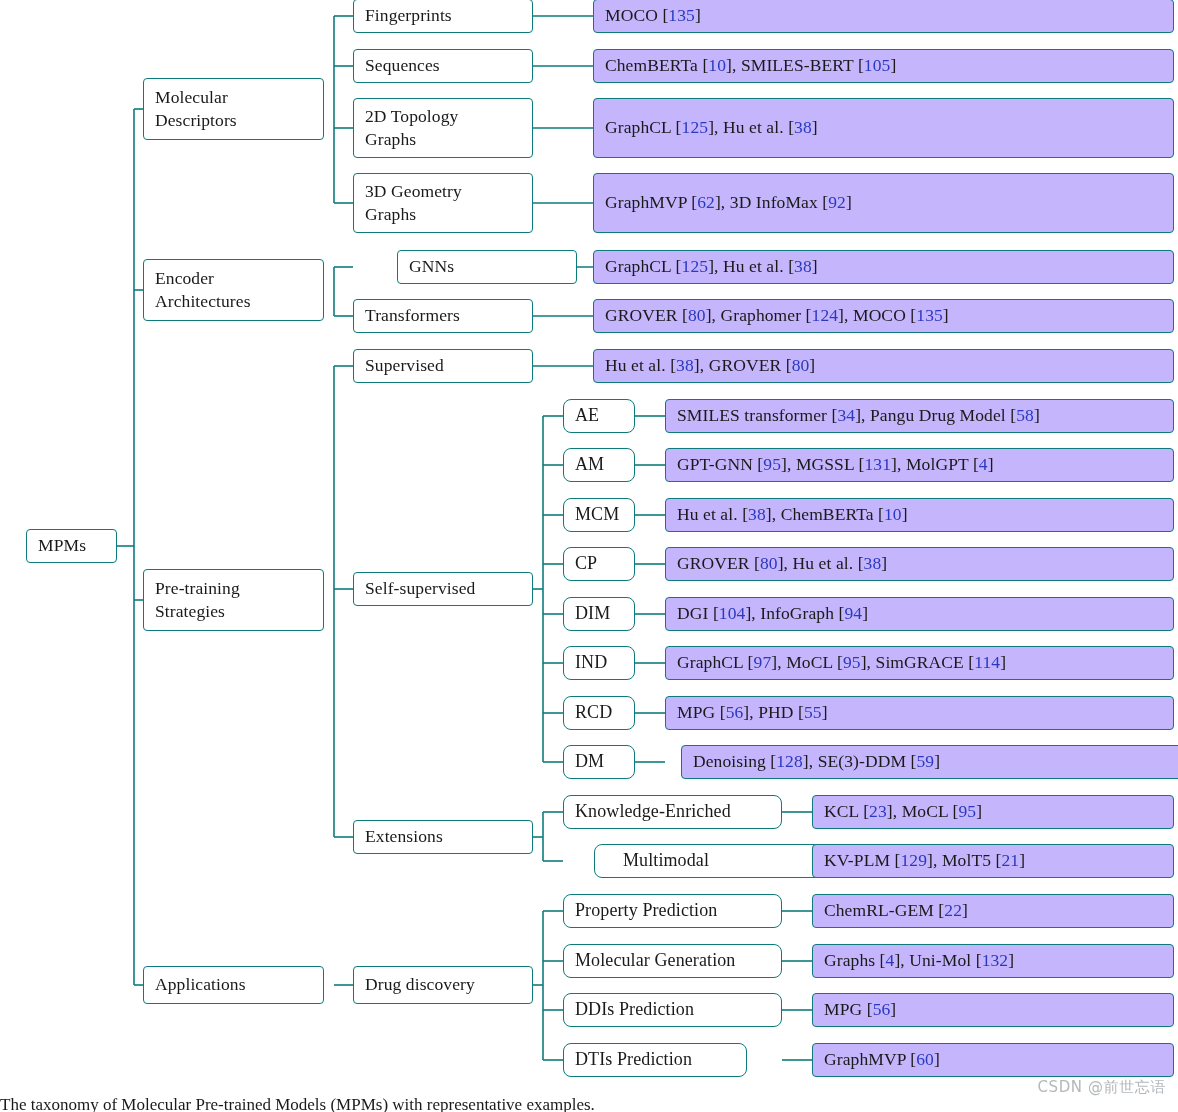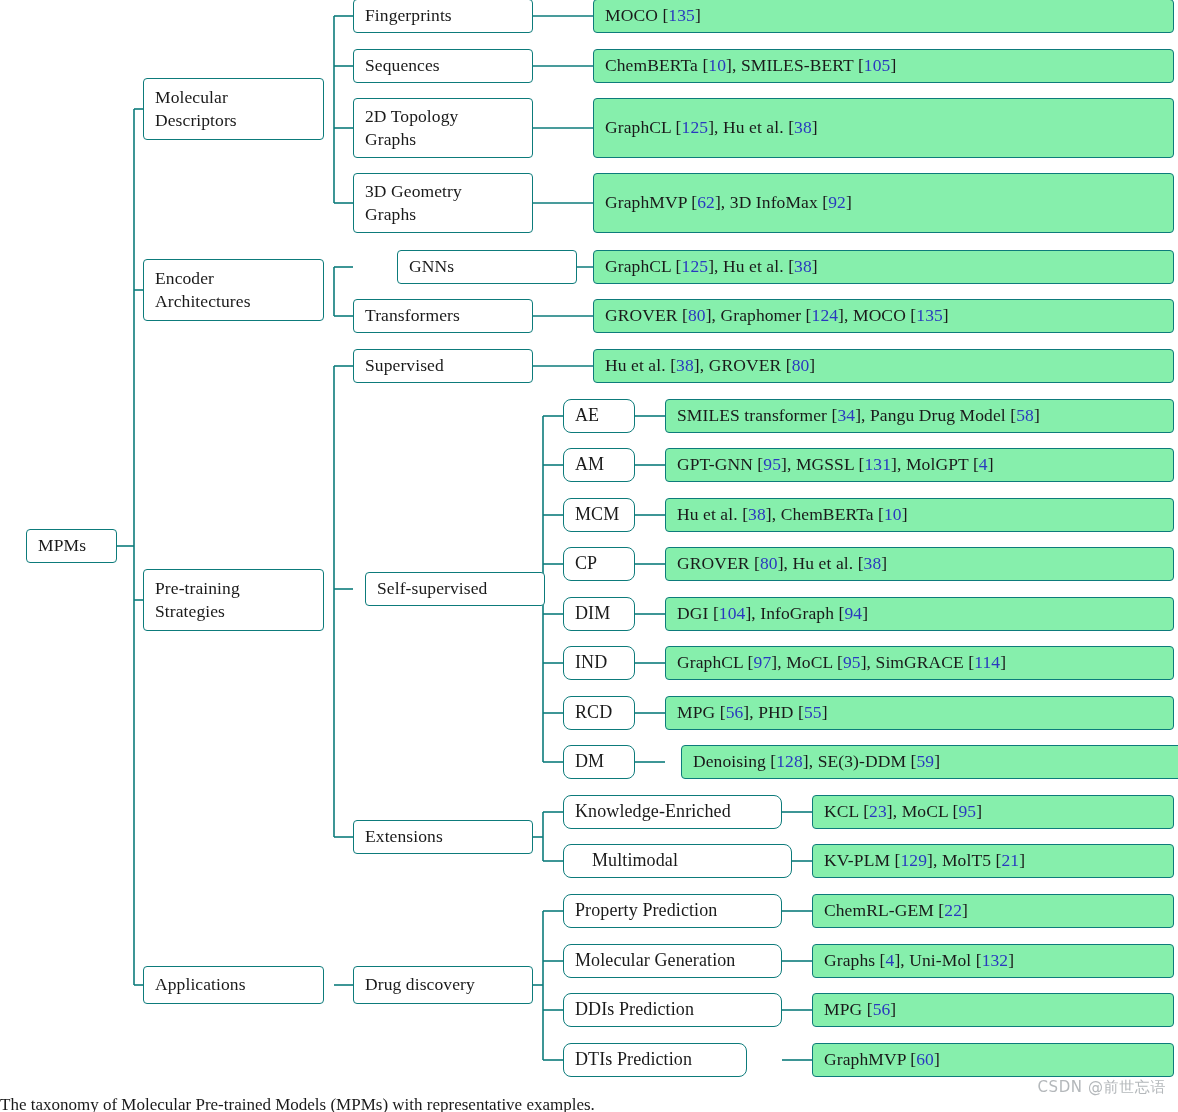--- a/index.html
+++ b/index.html
@@ -20,21 +20,21 @@
     background: #ffffff;
     color: #1a1a1a;
     font-size: 17.5px;
     line-height: 1.32;
     display: flex;
     align-items: center;
     padding: 3px 11px;
     white-space: pre-line;
     letter-spacing: .1px;
   }
-  .node.leaf { background: #86efac; }
+  .node.leaf { background: #c4b5fd; }
   .node.small { font-size: 18px; border-radius: 8px; }
   .cit { color: #2a39bf; }
 
   #caption {
     position: absolute;
     left: 0; top: 1095px;
     width: 1178px;
     font-size: 17px;
     color: #1a1a1a;
     white-space: nowrap;
@@ -132,41 +132,41 @@
       <div class="node" style="left: 143px; top: 259px; width: 181px; height: 62px;"><span>Encoder
 Architectures</span></div>
       <div class="node" style="left: 353px; top: 250px; width: 180px; height: 34px; margin-left: 44px;"><span>GNNs</span></div>
       <div class="node leaf" style="left: 593px; top: 250px; width: 581px; height: 34px;"><span>GraphCL [</span><span class="cit">125</span><span>], Hu et al. [</span><span class="cit">38</span><span>]</span></div>
       <div class="node" style="left: 353px; top: 299px; width: 180px; height: 34px;"><span>Transformers</span></div>
       <div class="node leaf" style="left: 593px; top: 299px; width: 581px; height: 34px;"><span>GROVER [</span><span class="cit">80</span><span>], Graphomer [</span><span class="cit">124</span><span>], MOCO [</span><span class="cit">135</span><span>]</span></div>
       <div class="node" style="left: 143px; top: 569px; width: 181px; height: 62px;"><span>Pre-training
 Strategies</span></div>
       <div class="node" style="left: 353px; top: 349px; width: 180px; height: 34px;"><span>Supervised</span></div>
       <div class="node leaf" style="left: 593px; top: 349px; width: 581px; height: 34px;"><span>Hu et al. [</span><span class="cit">38</span><span>], GROVER [</span><span class="cit">80</span><span>]</span></div>
-      <div class="node" style="left: 353px; top: 572px; width: 180px; height: 34px; margin-left: 12px;"><span>Self-supervised</span></div>
+      <div class="node" style="left: 353px; top: 572px; width: 180px; height: 34px;"><span>Self-supervised</span></div>
       <div class="node small" style="left: 563px; top: 399px; width: 72px; height: 34px;"><span>AE</span></div>
       <div class="node leaf" style="left: 665px; top: 399px; width: 509px; height: 34px;"><span>SMILES transformer [</span><span class="cit">34</span><span>], Pangu Drug Model [</span><span class="cit">58</span><span>]</span></div>
       <div class="node small" style="left: 563px; top: 448px; width: 72px; height: 34px;"><span>AM</span></div>
       <div class="node leaf" style="left: 665px; top: 448px; width: 509px; height: 34px;"><span>GPT-GNN [</span><span class="cit">95</span><span>], MGSSL [</span><span class="cit">131</span><span>], MolGPT [</span><span class="cit">4</span><span>]</span></div>
       <div class="node small" style="left: 563px; top: 498px; width: 72px; height: 34px;"><span>MCM</span></div>
       <div class="node leaf" style="left: 665px; top: 498px; width: 509px; height: 34px;"><span>Hu et al. [</span><span class="cit">38</span><span>], ChemBERTa [</span><span class="cit">10</span><span>]</span></div>
       <div class="node small" style="left: 563px; top: 547px; width: 72px; height: 34px;"><span>CP</span></div>
       <div class="node leaf" style="left: 665px; top: 547px; width: 509px; height: 34px;"><span>GROVER [</span><span class="cit">80</span><span>], Hu et al. [</span><span class="cit">38</span><span>]</span></div>
       <div class="node small" style="left: 563px; top: 597px; width: 72px; height: 34px;"><span>DIM</span></div>
       <div class="node leaf" style="left: 665px; top: 597px; width: 509px; height: 34px;"><span>DGI [</span><span class="cit">104</span><span>], InfoGraph [</span><span class="cit">94</span><span>]</span></div>
       <div class="node small" style="left: 563px; top: 646px; width: 72px; height: 34px;"><span>IND</span></div>
       <div class="node leaf" style="left: 665px; top: 646px; width: 509px; height: 34px;"><span>GraphCL [</span><span class="cit">97</span><span>], MoCL [</span><span class="cit">95</span><span>], SimGRACE [</span><span class="cit">114</span><span>]</span></div>
       <div class="node small" style="left: 563px; top: 696px; width: 72px; height: 34px;"><span>RCD</span></div>
       <div class="node leaf" style="left: 665px; top: 696px; width: 509px; height: 34px;"><span>MPG [</span><span class="cit">56</span><span>], PHD [</span><span class="cit">55</span><span>]</span></div>
       <div class="node small" style="left: 563px; top: 745px; width: 72px; height: 34px;"><span>DM</span></div>
       <div class="node leaf" style="left: 681px; top: 745px; width: 509px; height: 34px;"><span>Denoising [</span><span class="cit">128</span><span>], SE(3)-DDM [</span><span class="cit">59</span><span>]</span></div>
       <div class="node" style="left: 353px; top: 820px; width: 180px; height: 34px;"><span>Extensions</span></div>
       <div class="node small" style="left: 563px; top: 795px; width: 219px; height: 34px;"><span>Knowledge-Enriched</span></div>
       <div class="node leaf" style="left: 812px; top: 795px; width: 362px; height: 34px;"><span>KCL [</span><span class="cit">23</span><span>], MoCL [</span><span class="cit">95</span><span>]</span></div>
-      <div class="node small" style="left: 563px; top: 844px; width: 229px; height: 34px; padding-left: 28px;"><span>Multimodal</span></div>
+      <div class="node small" style="left: 594px; top: 844px; width: 229px; height: 34px; padding-left: 28px;"><span>Multimodal</span></div>
       <div class="node leaf" style="left: 812px; top: 844px; width: 362px; height: 34px;"><span>KV-PLM [</span><span class="cit">129</span><span>], MolT5 [</span><span class="cit">21</span><span>]</span></div>
       <div class="node" style="left: 143px; top: 966px; width: 181px; height: 38px;"><span>Applications</span></div>
       <div class="node" style="left: 353px; top: 966px; width: 180px; height: 38px;"><span>Drug discovery</span></div>
       <div class="node small" style="left: 563px; top: 894px; width: 219px; height: 34px;"><span>Property Prediction</span></div>
       <div class="node leaf" style="left: 812px; top: 894px; width: 362px; height: 34px;"><span>ChemRL-GEM [</span><span class="cit">22</span><span>]</span></div>
       <div class="node small" style="left: 563px; top: 944px; width: 219px; height: 34px;"><span>Molecular Generation</span></div>
       <div class="node leaf" style="left: 812px; top: 944px; width: 362px; height: 34px;"><span>Graphs [</span><span class="cit">4</span><span>], Uni-Mol [</span><span class="cit">132</span><span>]</span></div>
       <div class="node small" style="left: 563px; top: 993px; width: 219px; height: 34px;"><span>DDIs Prediction</span></div>
       <div class="node leaf" style="left: 812px; top: 993px; width: 362px; height: 34px;"><span>MPG [</span><span class="cit">56</span><span>]</span></div>
       <div class="node small" style="left: 563px; top: 1043px; width: 184px; height: 34px;"><span>DTIs Prediction</span></div>

